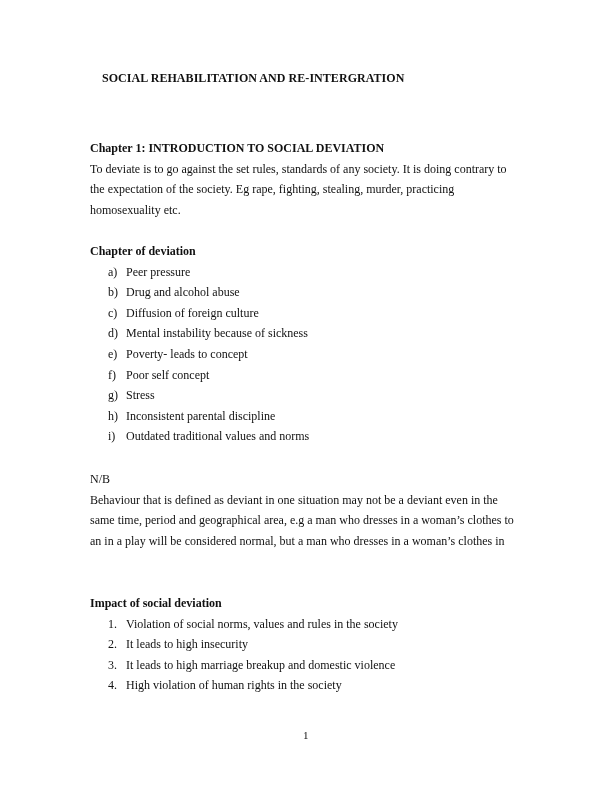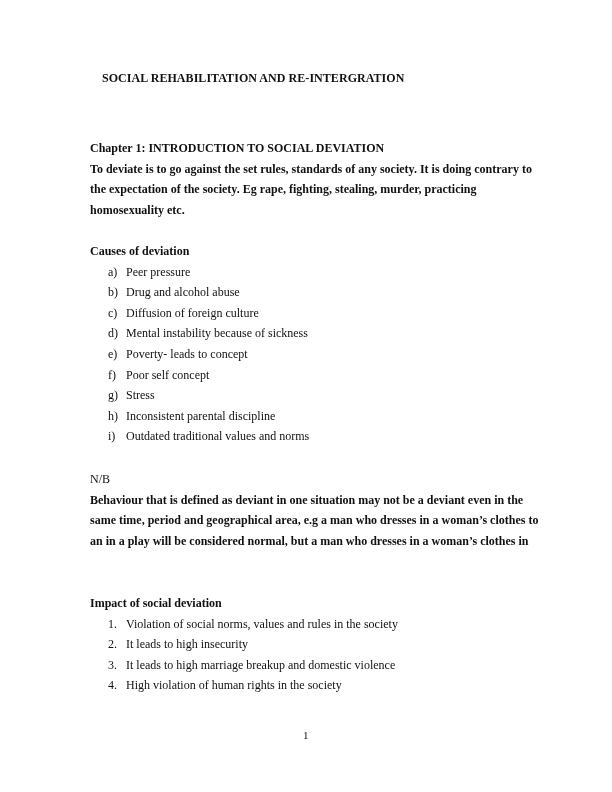--- a/index.html
+++ b/index.html
@@ -40,21 +40,20 @@
     .heading {
       font-weight: bold;
       white-space: nowrap;
     }
     .para {
       white-space: normal;
     }
     .line {
       white-space: nowrap;
       display: block;
-      font-weight: bold;
     }
     .list {
       margin: 0;
       padding: 0;
       list-style: none;
     }
     .list li {
       position: relative;
       padding-left: 36px;
       white-space: nowrap;
@@ -82,21 +81,21 @@
   <div class="block" style="top:138px;">
     <div class="heading">Chapter 1: INTRODUCTION TO SOCIAL DEVIATION</div>
     <div class="para">
       <span class="line">To deviate is to go against the set rules, standards of any society. It is doing contrary to</span>
       <span class="line">the expectation of the society. Eg rape, fighting, stealing, murder, practicing</span>
       <span class="line">homosexuality etc.</span>
     </div>
   </div>
 
   <div class="block" style="top:241px;">
-    <div class="heading">Causes of deviation</div>
+    <div class="heading">Chapter of deviation</div>
     <ul class="list">
       <li><span class="marker">a)</span><span>Peer pressure</span></li>
       <li><span class="marker">b)</span><span>Drug and alcohol abuse</span></li>
       <li><span class="marker">c)</span><span>Diffusion of foreign culture</span></li>
       <li><span class="marker">d)</span><span>Mental instability because of sickness</span></li>
       <li><span class="marker">e)</span><span>Poverty- leads to concept</span></li>
       <li><span class="marker">f)</span><span>Poor self concept</span></li>
       <li><span class="marker">g)</span><span>Stress</span></li>
       <li><span class="marker">h)</span><span>Inconsistent parental discipline</span></li>
       <li><span class="marker">i)</span><span>Outdated traditional values and norms</span></li>

